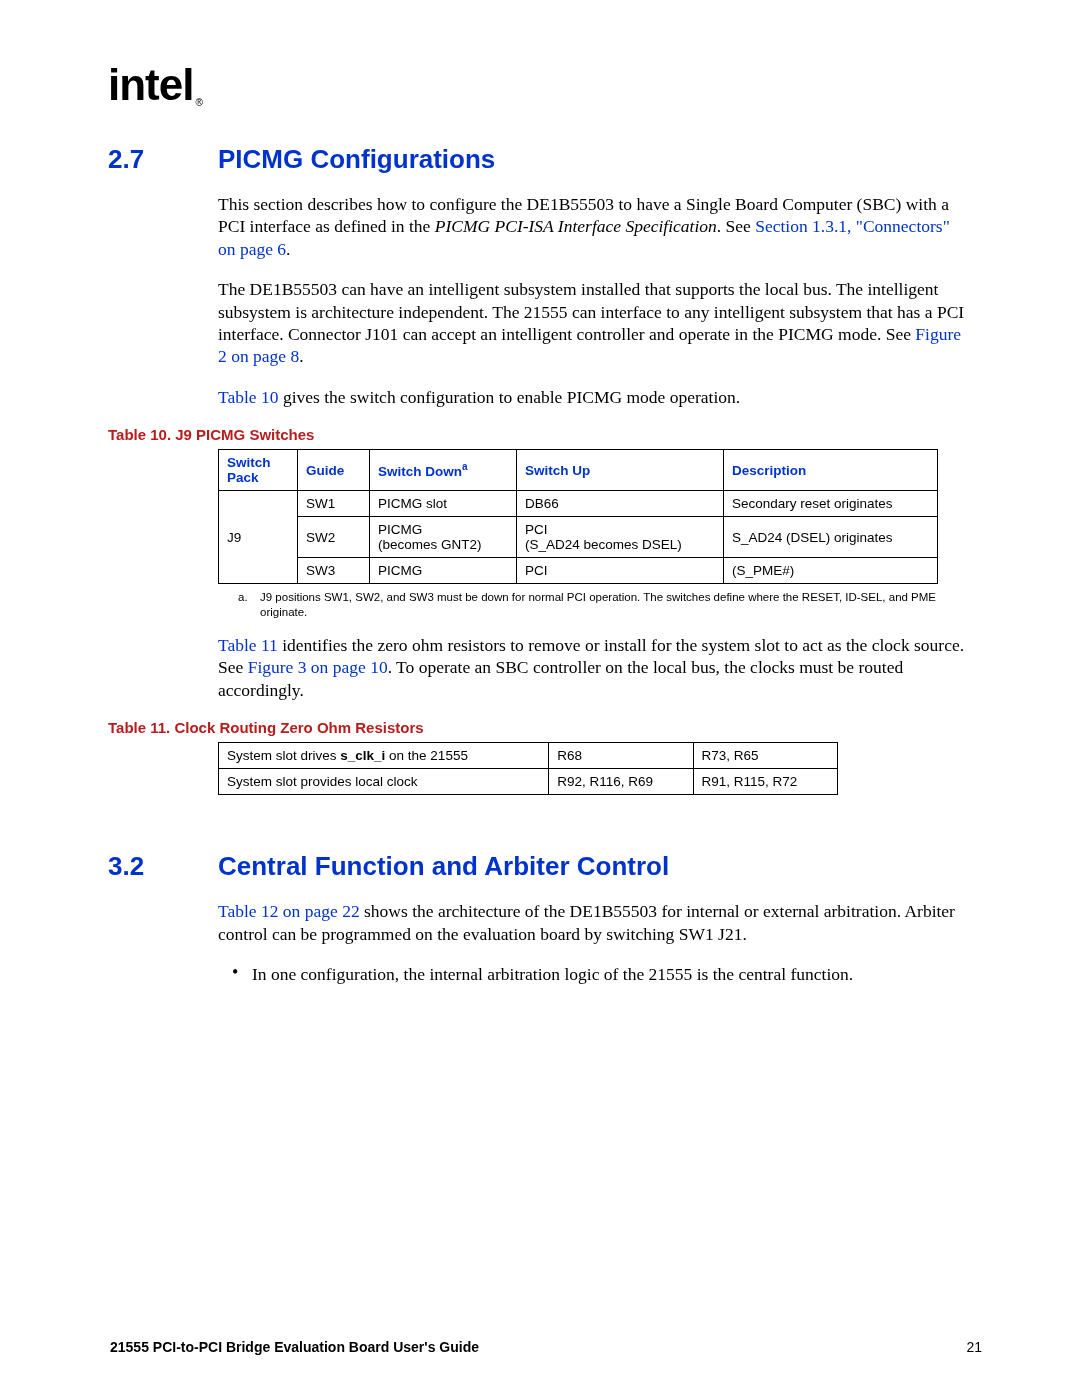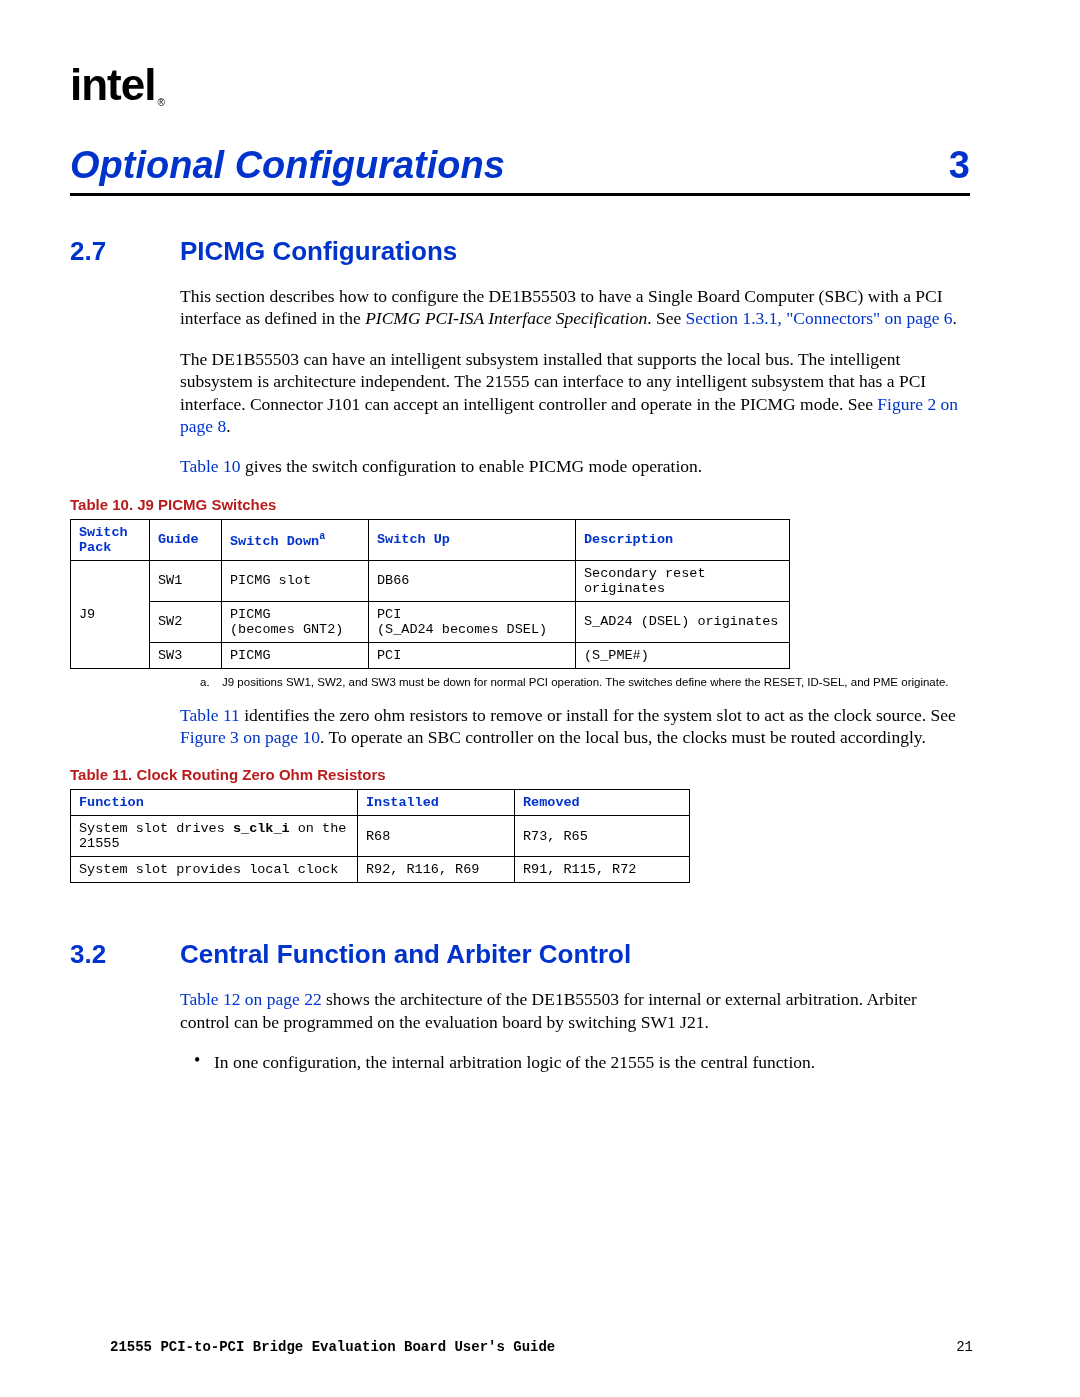--- a/index.html
+++ b/index.html
@@ -6,21 +6,21 @@
     margin: 0;
     padding: 0;
     background: #fff;
     font-family: "Times New Roman", Times, serif;
     color: #000;
     width: 1080px;
     height: 1397px;
     position: relative;
   }
   .page {
-    padding: 60px 110px 0 70px;
+    padding: 60px 110px 0 108px;
   }
   .logo {
     font-family: Arial, Helvetica, sans-serif;
     font-weight: 700;
     font-size: 44px;
     letter-spacing: -1px;
     margin-bottom: 34px;
     display: flex;
     align-items: flex-end;
   }
@@ -86,22 +86,23 @@
   .italic { font-style: italic; }
   .caption {
     font-family: Arial, Helvetica, sans-serif;
     font-weight: 700;
     color: #b91c1c;
     font-size: 15px;
     margin: 8px 0 6px 0;
   }
   table {
     border-collapse: collapse;
+    margin-left: 110px;
     margin-top: 4px;
-    font-family: Liberation Mono, monospace;
+    font-family: Liberation Sans, sans-serif;
     font-size: 13.5px;
   }
   table th, table td {
     border: 1px solid #000;
     padding: 5px 8px;
     text-align: left;
     vertical-align: middle;
   }
   table th {
     color: #0033cc;
@@ -127,49 +128,45 @@
   .bullet-dot {
     width: 20px;
     flex: 0 0 20px;
     font-size: 18px;
     line-height: 1;
   }
   .footer {
     position: absolute;
     bottom: 42px;
     left: 110px;
-    right: 107px;
+    right: 98px;
     display: flex;
     justify-content: space-between;
     align-items: baseline;
-    font-family: Liberation Mono, monospace;
+    font-family: Liberation Sans, sans-serif;
   }
   .footer-left {
     font-weight: 700;
     font-size: 14px;
   }
   .footer-right {
     font-size: 14px;
   }
   .bold { font-weight: 700; }
 </style>
 </head>
 <body>
 
 <div class="page">
 
   <div class="logo">
     <span>intel</span>
     <span class="r">®</span>
   </div>
 
-  <div class="chapter-row">
-    <span class="chapter-title">Optional Configurations</span>
-    <span class="chapter-num">3</span>
-  </div>
 
   <div class="section-row">
     <span class="section-num">2.7</span>
     <span class="section-title">PICMG Configurations</span>
   </div>
 
   <div class="body-block">
     <p class="body-para">
       <span>This section describes how to configure the DE1B55503 to have a Single Board Computer (SBC) with a PCI interface as defined in the </span><span class="italic">PICMG PCI-ISA Interface Specification</span><span>. See </span><span class="link">Section 1.3.1, "Connectors" on page 6</span><span>.</span>
     </p>
@@ -224,25 +221,20 @@
   <div class="body-block">
     <p class="body-para">
       <span class="link">Table 11</span><span> identifies the zero ohm resistors to remove or install for the system slot to act as the clock source. See </span><span class="link">Figure 3 on page 10</span><span>. To operate an SBC controller on the local bus, the clocks must be routed accordingly.</span>
     </p>
   </div>
 
   <div class="caption" style="margin-left:0;">Table 11. Clock Routing Zero Ohm Resistors</div>
 
   <table class="t11">
     <tbody>
-        <tr>
-      <th style="width:270px;">Function</th>
-      <th style="width:140px;">Installed</th>
-      <th>Removed</th>
-    </tr>
     <tr>
       <td><span>System slot drives </span><span class="bold">s_clk_i</span><span> on the 21555</span></td>
       <td>R68</td>
       <td>R73, R65</td>
     </tr>
     <tr>
       <td>System slot provides local clock</td>
       <td>R92, R116, R69</td>
       <td>R91, R115, R72</td>
     </tr>

